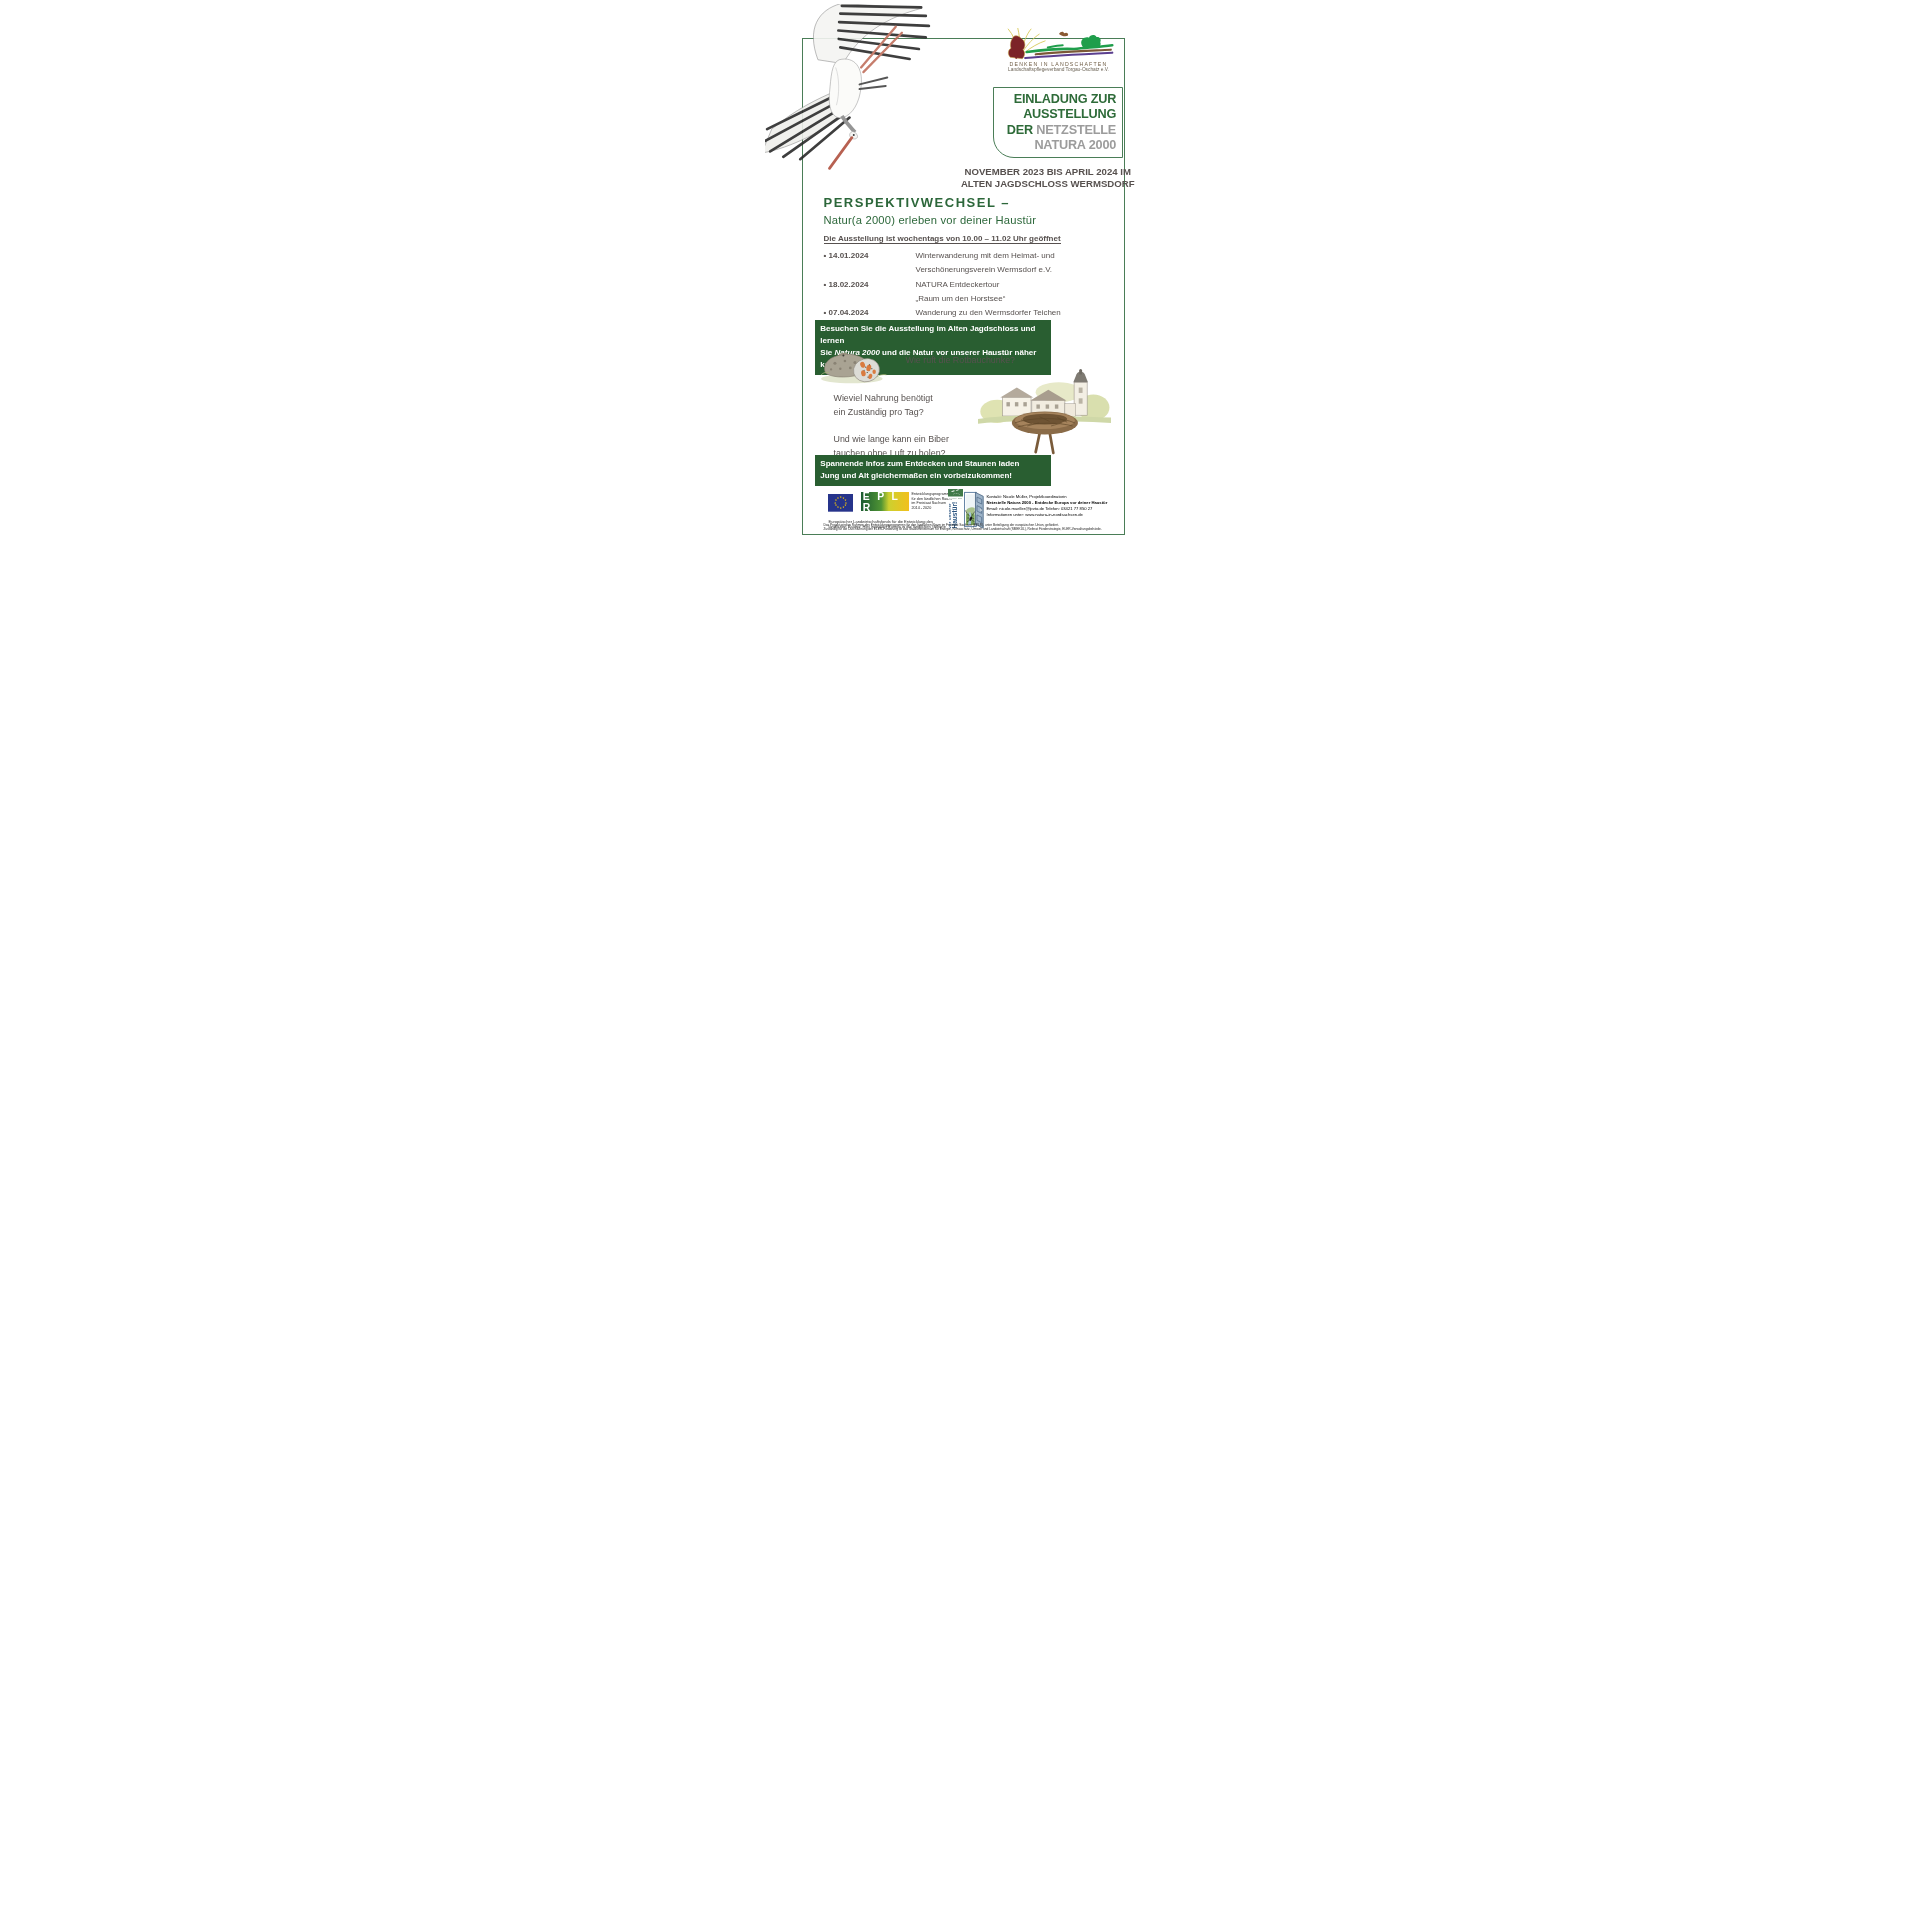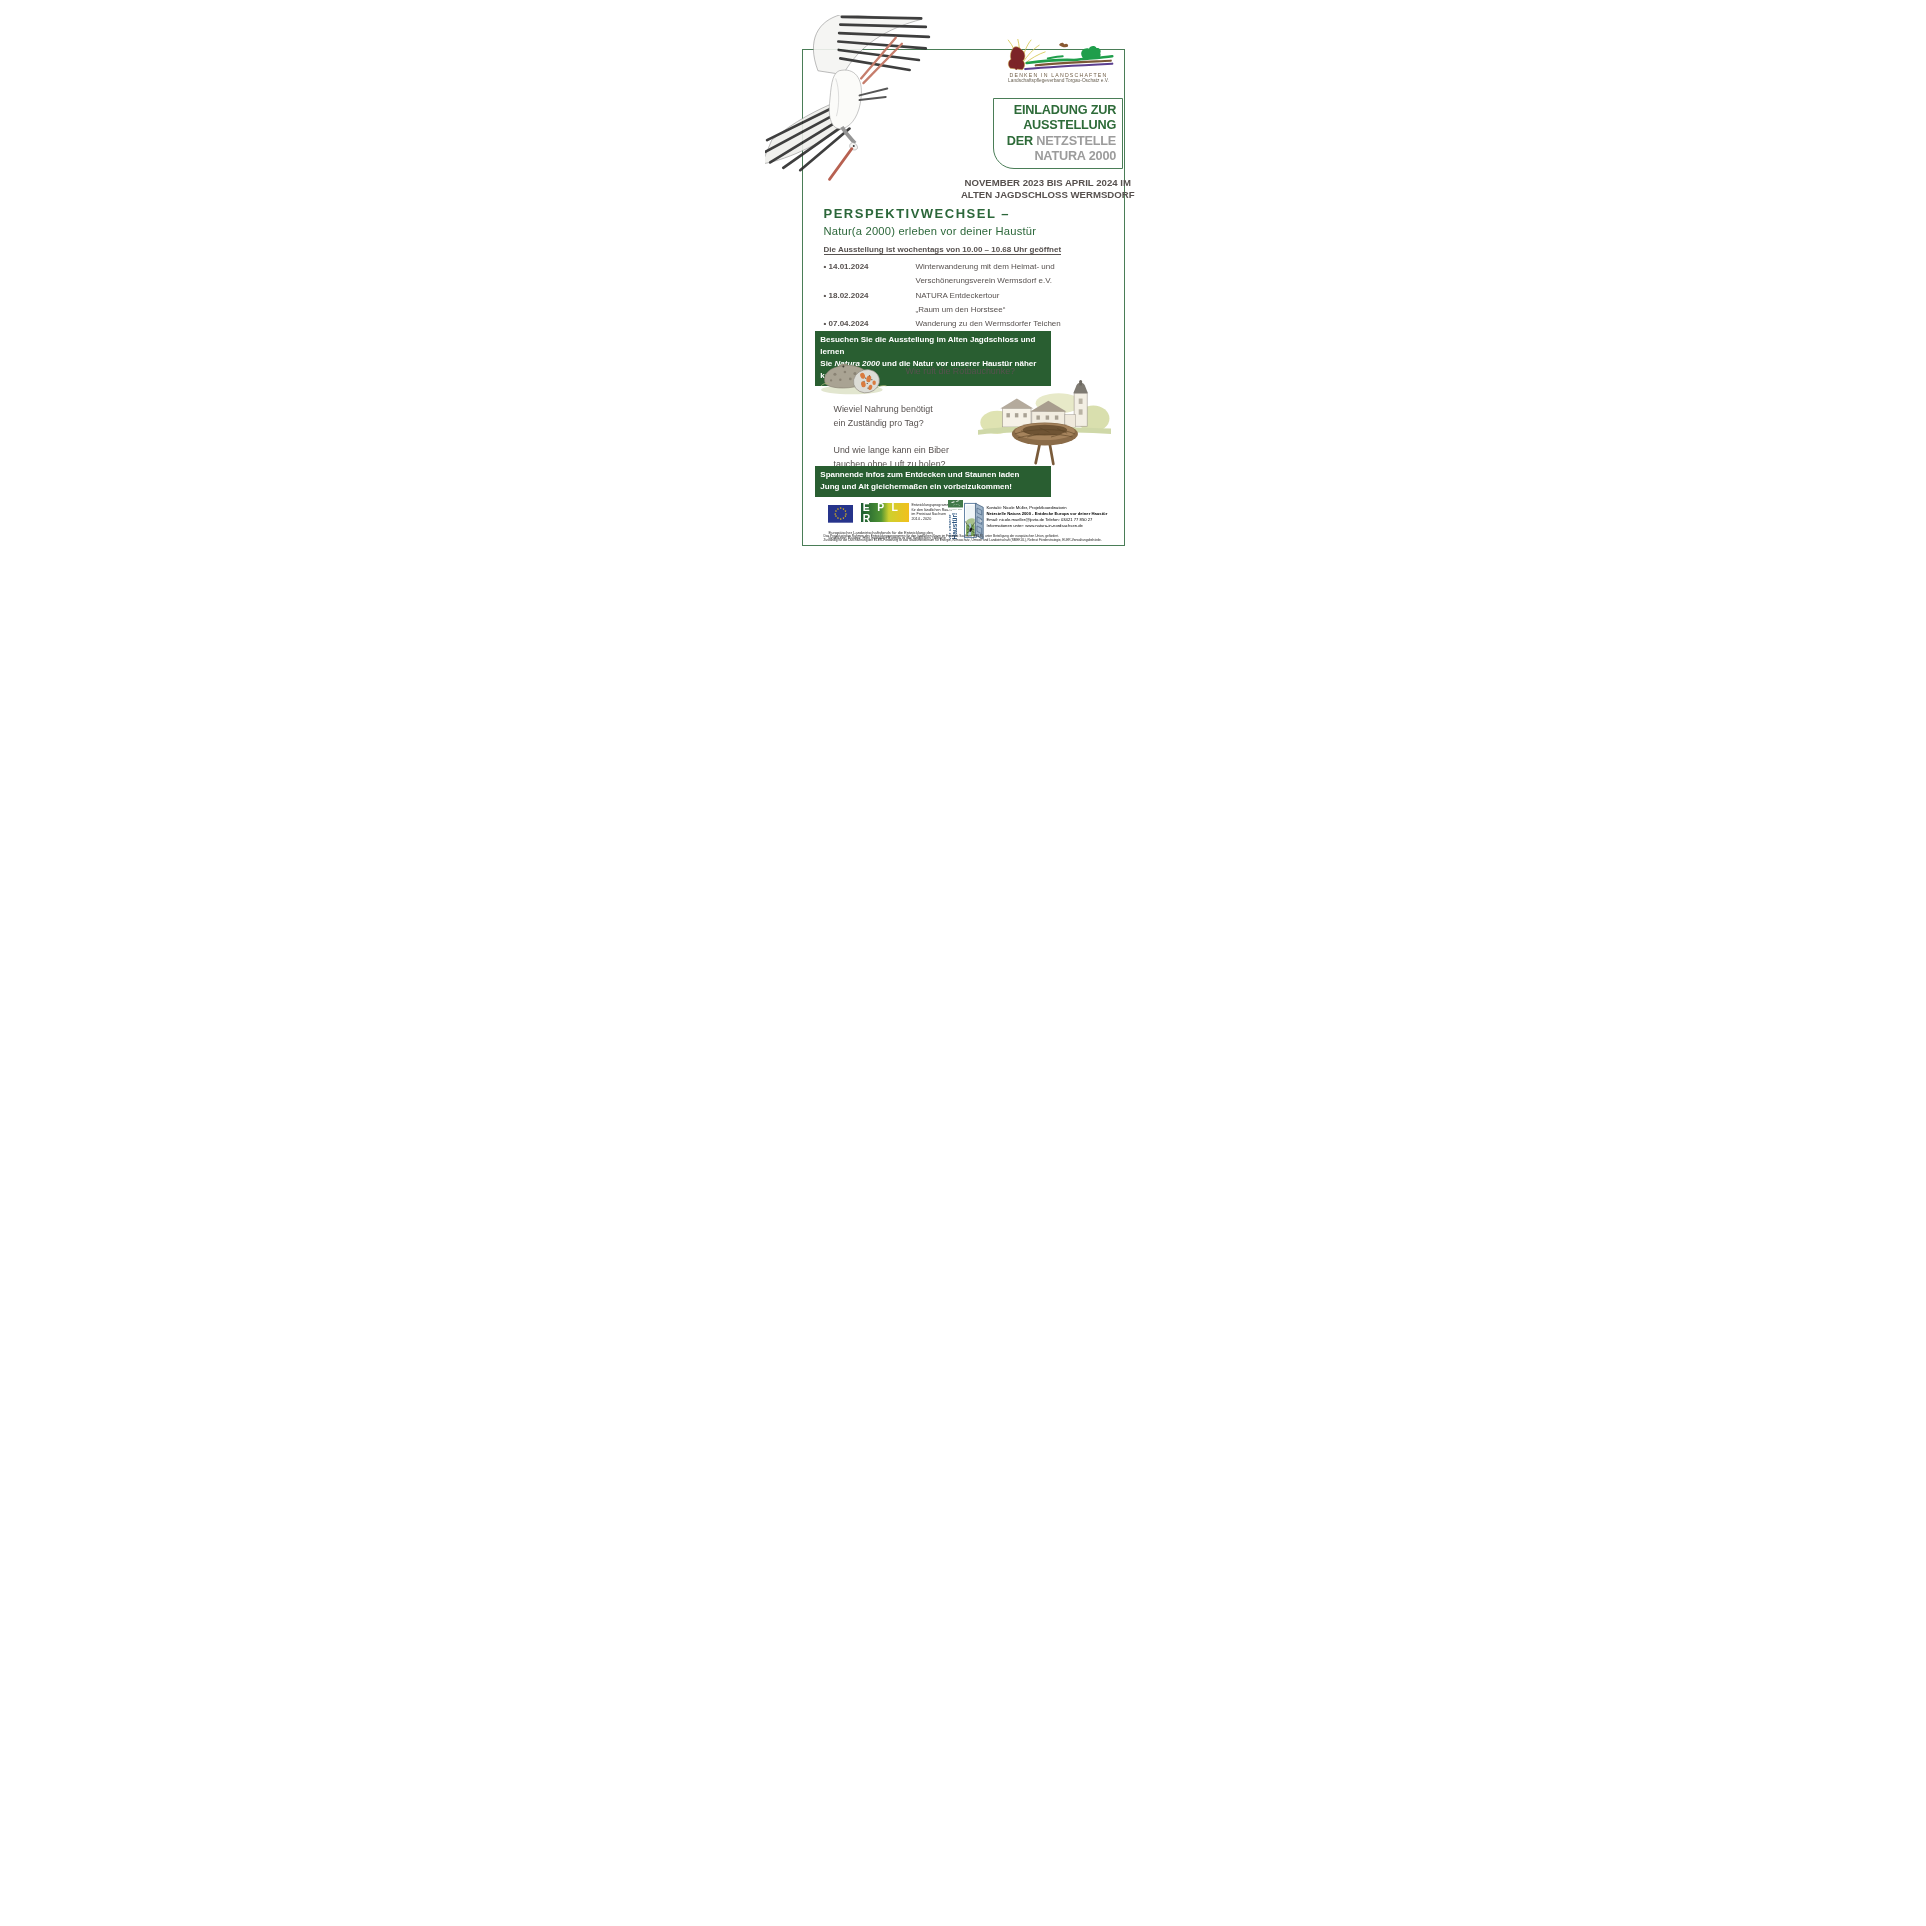--- a/index.html
+++ b/index.html
@@ -1,17 +1,17 @@
 <!DOCTYPE html>
 <html lang="de" style="font-size:6.2px"><head>
 <meta charset="utf-8">
 <style>
   * { margin:0; padding:0; box-sizing:border-box; }
   body { background:#ffffff; font-family:"Liberation Sans", sans-serif; }
-  .page { position:relative; width:397px; height:561px; margin:15px auto; background:#fff; overflow:hidden; }
+  .page { position:relative; width:397px; height:561px; margin:4px auto; background:#fff; overflow:hidden; }
 
   .frame { position:absolute; left:37px; top:34px; width:323px; height:497px;
            border:0.8px solid #4a7d57; border-bottom-width:1.5px; z-index:1; }
 
   
   .stork { position:absolute; left:-4.6px; top:-2.3px; width:186px; height:208px; z-index:2; }
 
   
   .assoc-logo { position:absolute; left:230px; top:24px; width:128px; text-align:center; z-index:3; }
   .assoc-logo .art { width:116px; height:33px; display:block; margin:0 auto; }
@@ -157,21 +157,21 @@
     <div class="ln muted">NATURA 2000</div>
   </div>
 
   <div class="nov-block">
     <div>NOVEMBER 2023 BIS APRIL 2024 IM</div>
     <div>ALTEN JAGDSCHLOSS WERMSDORF</div>
   </div>
 
   <div class="main-title">PERSPEKTIVWECHSEL –</div>
   <div class="sub-title">Natur(a 2000) erleben vor deiner Haustür</div>
-  <div class="hours">Die Ausstellung ist wochentags von 10.00 – 10.68 Uhr geöffnet</div>
+  <div class="hours">Die Ausstellung ist wochentags von 10.00 – 11.02 Uhr geöffnet</div>
 
   <div class="events">
     <div class="ev-row">
       <div class="ev-date">• 14.01.2024</div>
       <div class="ev-text">Winterwanderung mit dem Heimat- und</div>
     </div>
     <div class="ev-row">
       <div class="ev-date"></div>
       <div class="ev-text">Verschönerungsverein Wermsdorf e.V.</div>
     </div>

